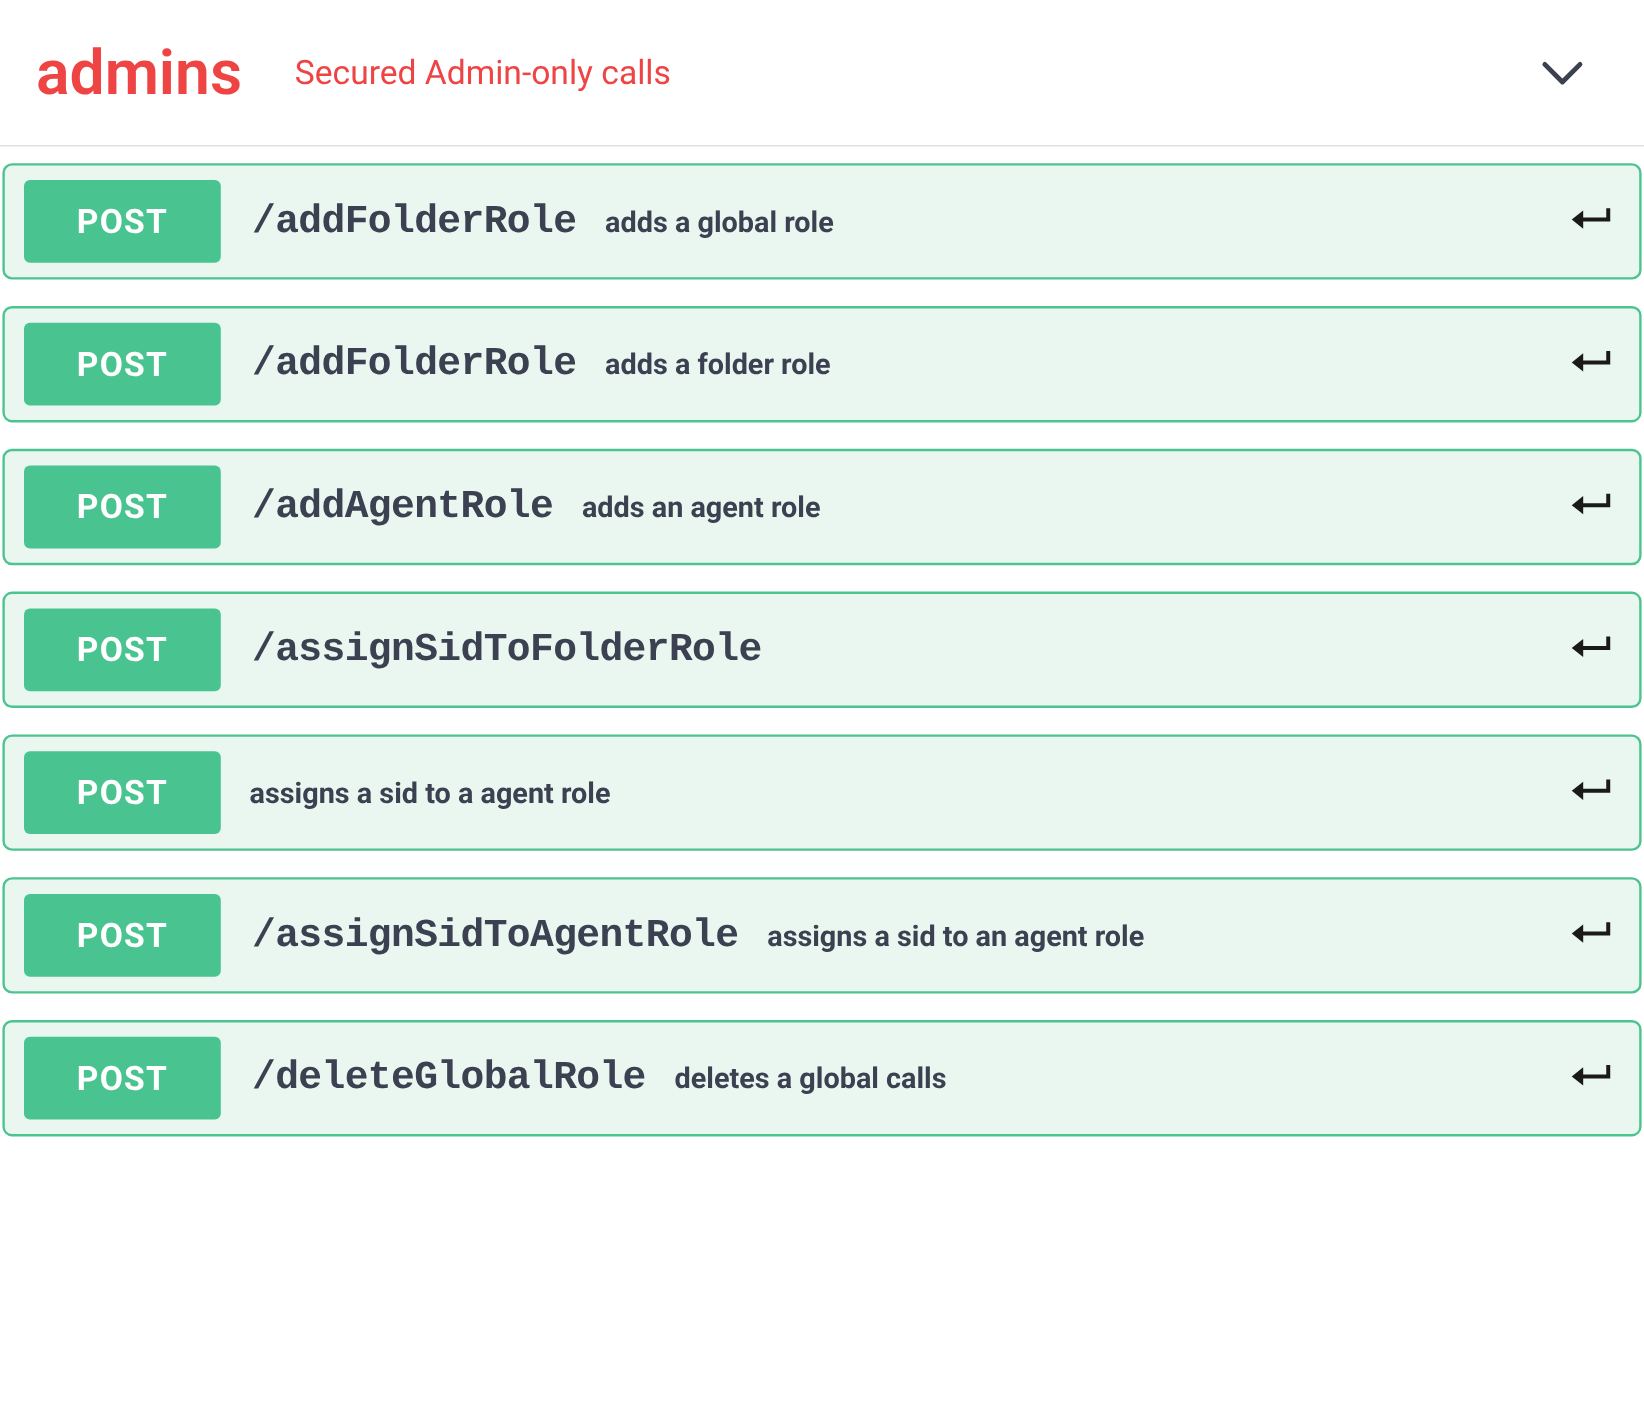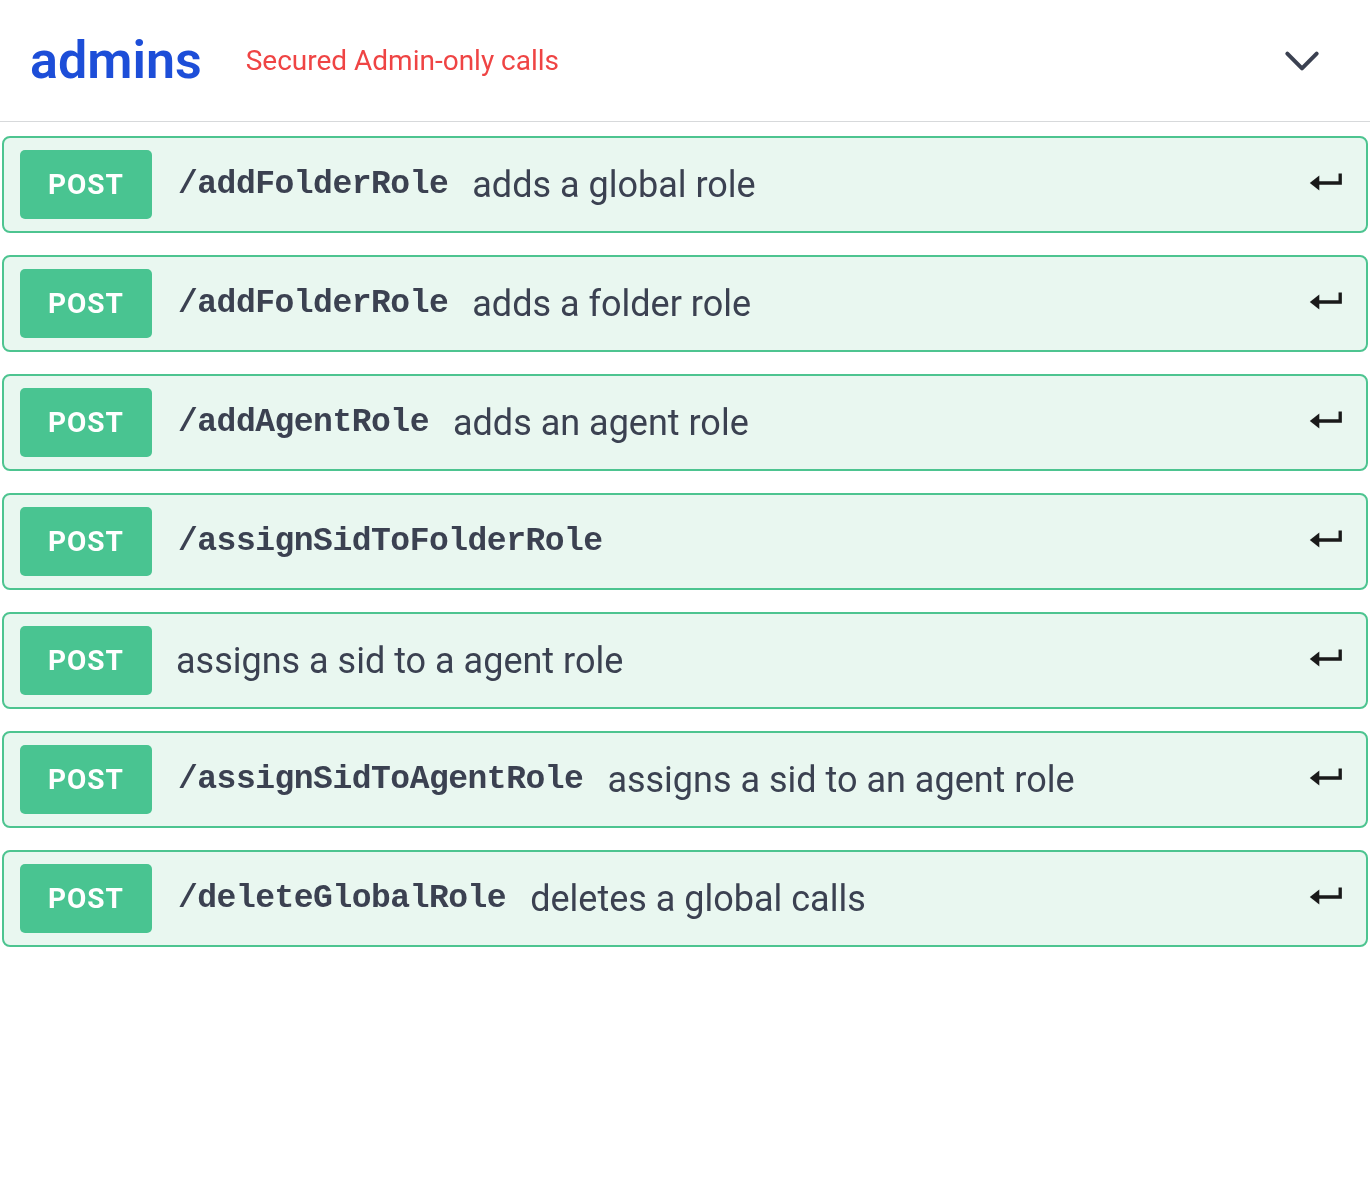--- a/index.html
+++ b/index.html
@@ -17,21 +17,21 @@
       display: flex;
       align-items: center;
       padding: 30px 30px 30px 30px;
       border-bottom: 1px solid #d7d9db;
       cursor: pointer;
       position: relative;
     }
     .section-title {
       font-size: 52px;
       font-weight: 600;
-      color: #1d4ed8;
+      color: #ef4444;
       margin-right: 24px;
     }
     .section-desc {
       font-size: 28px;
       font-weight: 400;
       color: #ef4444;
       margin-left: 20px;
     }
     .chevron-down {
       position: absolute;
@@ -57,36 +57,36 @@
       cursor: pointer;
       position: relative;
     }
     .method-badge {
       background: #49c491;
       color: #ffffff;
       font-size: 28px;
       font-weight: 700;
       letter-spacing: 1px;
       padding: 18px 0;
-      width: 132px;
+      width: 164px;
       text-align: center;
       border-radius: 5px;
       flex-shrink: 0;
     }
     .endpoint-path {
       font-family: "SFMono-Regular", Consolas, "Liberation Mono", Menlo, Courier, monospace;
       font-size: 33px;
       font-weight: 700;
       color: #3b4151;
       margin-left: 26px;
       letter-spacing: -0.5px;
     }
     .endpoint-desc {
-      font-size: 36px;
-      font-weight: 400;
+      font-size: 24px;
+      font-weight: 700;
       color: #3b4151;
       margin-left: 24px;
     }
     .enter-icon {
       position: absolute;
       right: 22px;
       top: 50%;
       transform: translateY(-50%);
     }
     .enter-icon svg {

